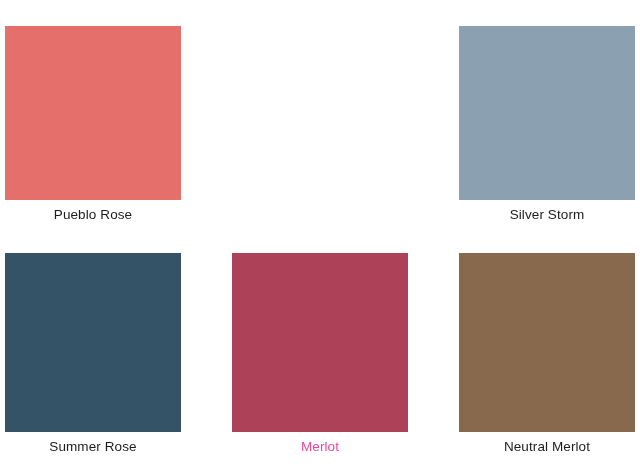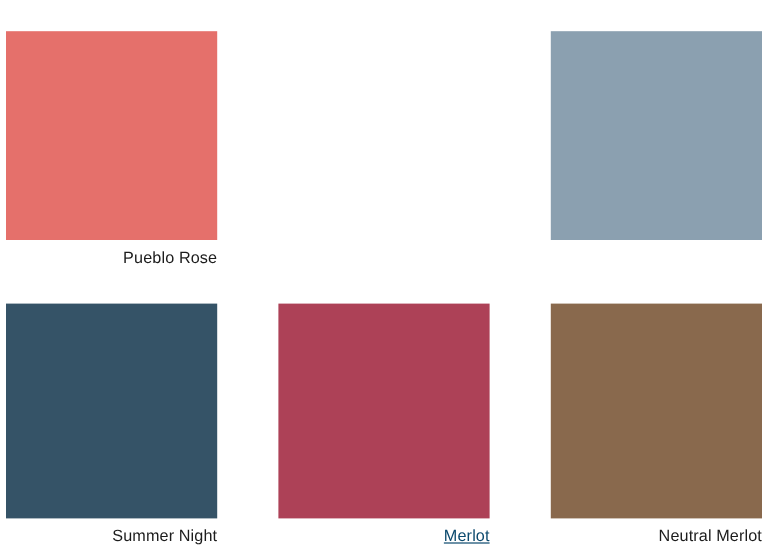--- a/index.html
+++ b/index.html
@@ -28,21 +28,21 @@
     justify-content: space-between;
     padding: 0 5px;
     box-sizing: border-box;
   }
   .row-top { top: 26px; }
   .row-bottom { top: 253px; }
   .swatch-cell {
     width: 176px;
     display: flex;
     flex-direction: column;
-    align-items: flex-end;
+    align-items: center;
   }
   .swatch-chip {
     width: 176px;
     height: 174px;
     display: block;
   }
   .row-bottom .swatch-chip {
     height: 179px;
   }
   .swatch-label {
@@ -62,35 +62,36 @@
 
   <div class="swatch-row row-top">
 
     <div class="swatch-cell">
       <div class="swatch-chip" style="background: rgb(229, 112, 107);"></div>
       <div class="swatch-label" style="color: rgb(28, 28, 28);">Pueblo Rose</div>
     </div>
 
     <div class="swatch-cell">
       <div class="swatch-chip" style="background: rgb(139, 160, 176);"></div>
+      <div class="swatch-label" style="color: rgb(28, 28, 28);">Silver Storm</div>
     </div>
 
 
   </div>
 
   <div class="swatch-row row-bottom">
 
     <div class="swatch-cell">
       <div class="swatch-chip" style="background: rgb(53, 83, 103);"></div>
-      <div class="swatch-label" style="color: rgb(28, 28, 28);">Summer Night</div>
+      <div class="swatch-label" style="color: rgb(28, 28, 28);">Summer Rose</div>
     </div>
 
     <div class="swatch-cell">
       <div class="swatch-chip" style="background: rgb(173, 65, 87);"></div>
-      <div class="swatch-label" style="color: #0c4a6e; text-decoration: underline;">Merlot</div>
+      <div class="swatch-label" style="color: #ec4899;">Merlot</div>
     </div>
 
     <div class="swatch-cell">
       <div class="swatch-chip" style="background: rgb(137, 105, 77);"></div>
       <div class="swatch-label" style="color: rgb(28, 28, 28);">Neutral Merlot</div>
     </div>
 
   </div>
 
 </div>

